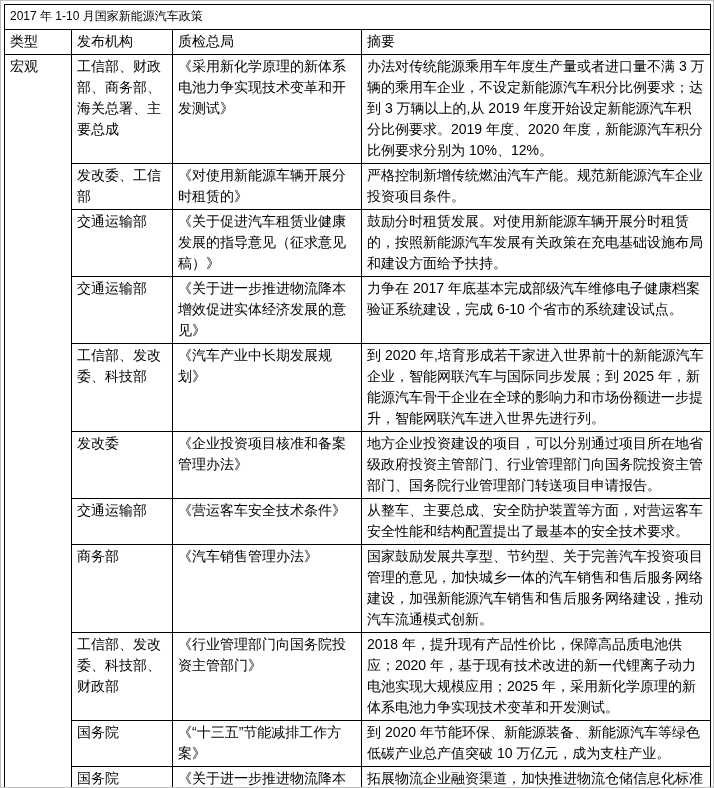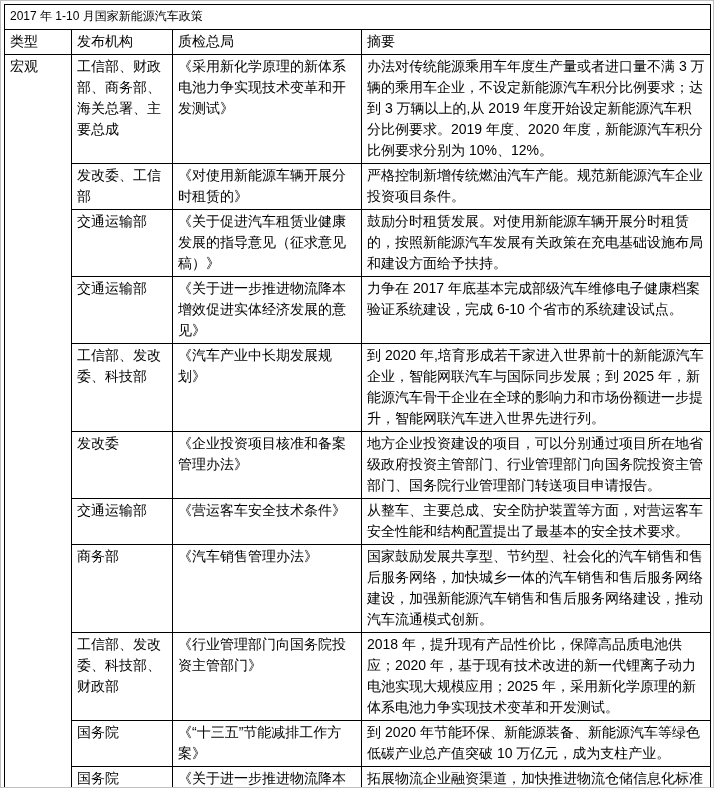--- a/index.html
+++ b/index.html
@@ -98,21 +98,21 @@
         <td>地方企业投资建设的项目，可以分别通过项目所在地省级政府投资主管部门、行业管理部门向国务院投资主管部门、国务院行业管理部门转送项目申请报告。</td>
       </tr>
       <tr>
         <td>交通运输部</td>
         <td>《营运客车安全技术条件》</td>
         <td>从整车、主要总成、安全防护装置等方面，对营运客车安全性能和结构配置提出了最基本的安全技术要求。</td>
       </tr>
       <tr>
         <td>商务部</td>
         <td>《汽车销售管理办法》</td>
-        <td>国家鼓励发展共享型、节约型、社会化的汽车销售和售后服务网络，加快城乡一体的汽车销售和售后服务网络建设，加强新能源汽车销售和售后服务网络建设，推动汽车流通模式创新。</td>
+        <td>国家鼓励发展共享型、节约型、关于完善汽车投资项目管理的意见，加快城乡一体的汽车销售和售后服务网络建设，加强新能源汽车销售和售后服务网络建设，推动汽车流通模式创新。</td>
       </tr>
       <tr>
         <td>工信部、发改委、科技部、财政部</td>
         <td>《行业管理部门向国务院投资主管部门》</td>
         <td>2018 年，提升现有产品性价比，保障高品质电池供应；2020 年，基于现有技术改进的新一代锂离子动力电池实现大规模应用；2025 年，采用新化学原理的新体系电池力争实现技术变革和开发测试。</td>
       </tr>
       <tr>
         <td>国务院</td>
         <td>《“十三五”节能减排工作方案》</td>
         <td>到 2020 年节能环保、新能源装备、新能源汽车等绿色低碳产业总产值突破 10 万亿元，成为支柱产业。</td>

